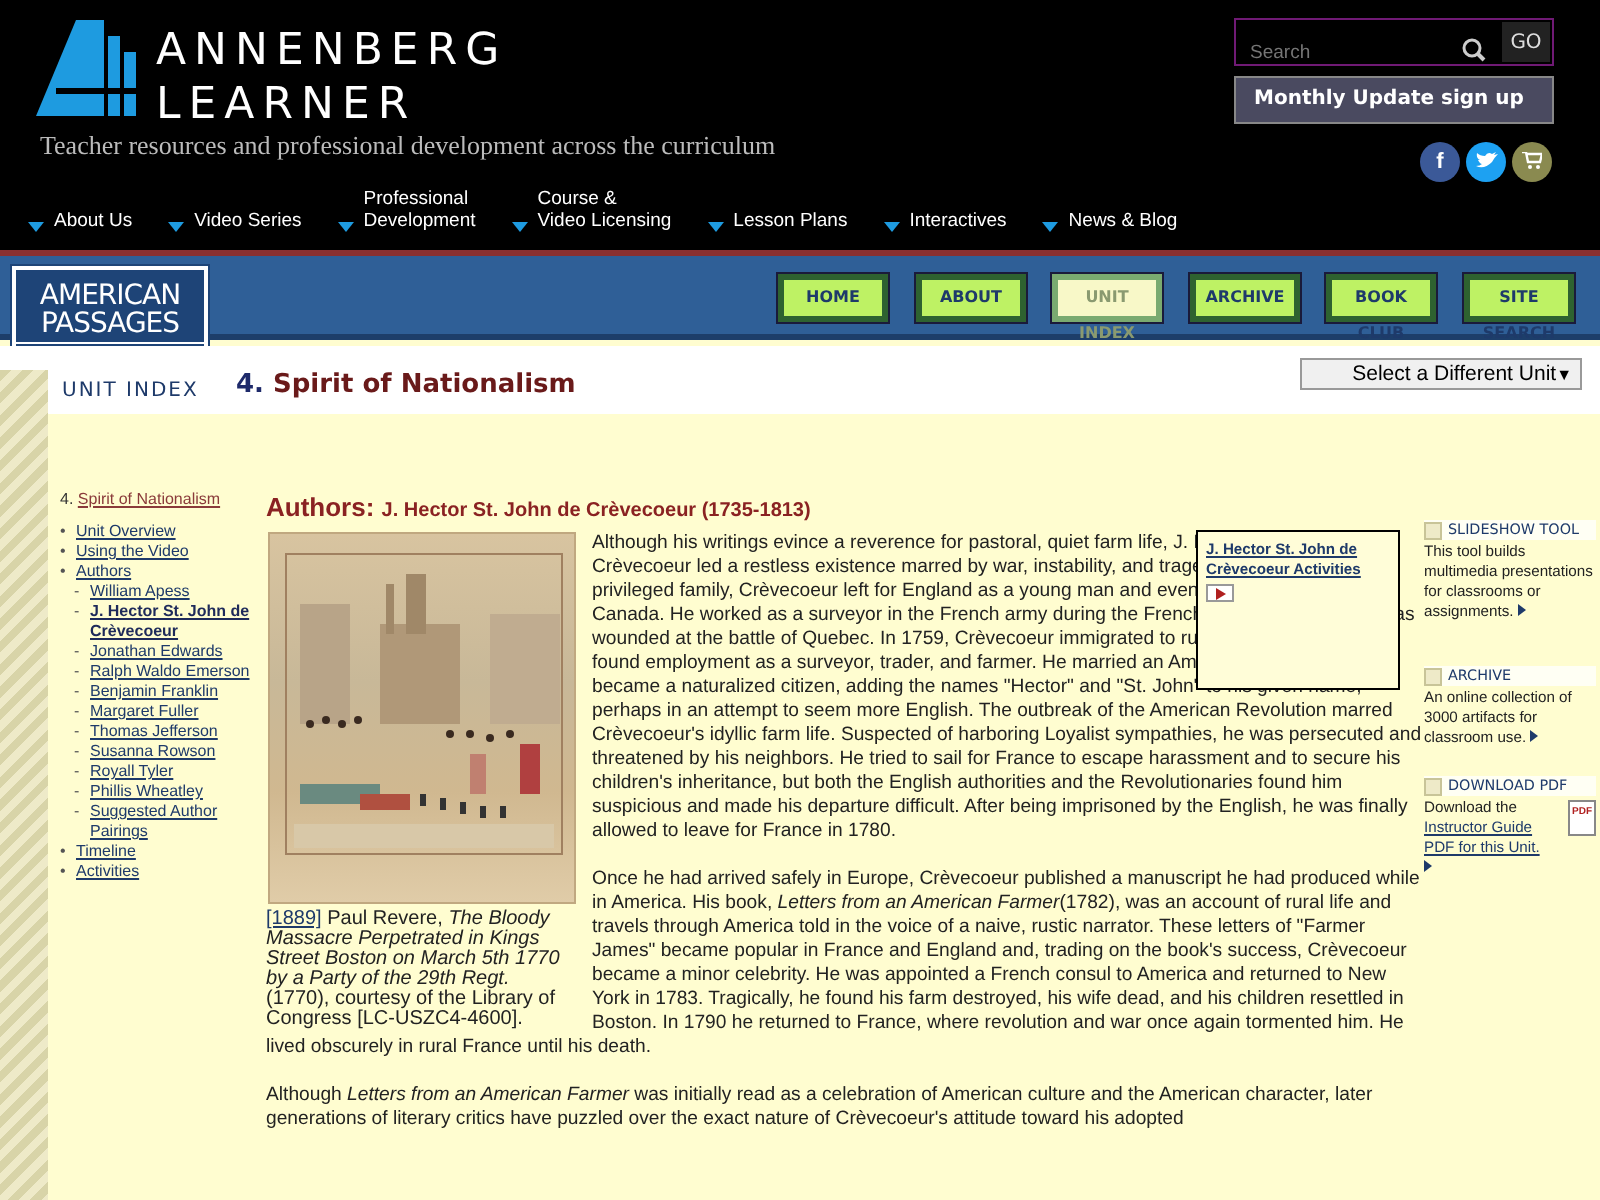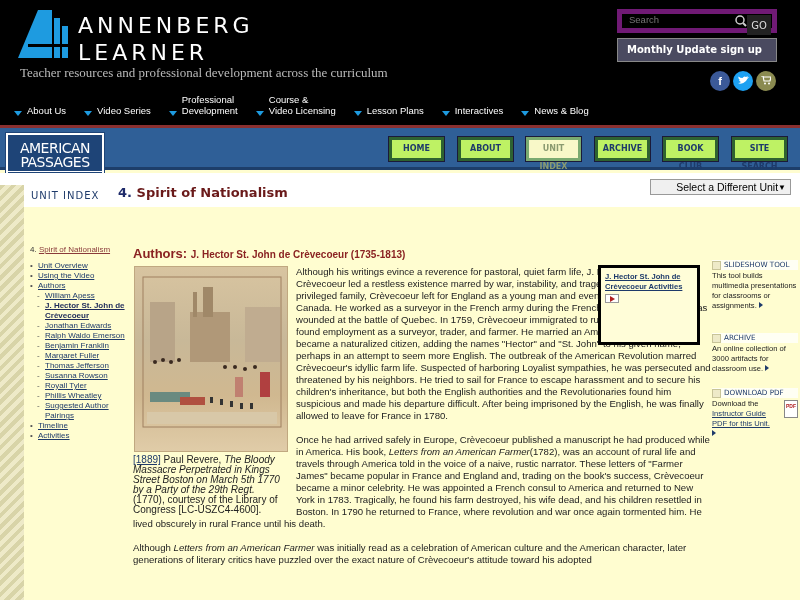--- a/index.html
+++ b/index.html
@@ -4,21 +4,21 @@
 <style>
 *{box-sizing:border-box;margin:0;padding:0}
 body{width:800px;height:600px;overflow:hidden;background:#fffdd0;font-family:"Liberation Sans",sans-serif;position:relative}
 #topbar{position:absolute;left:0;top:0;width:800px;height:125px;background:#000}
 #logo-mark{position:absolute;left:18px;top:10px;width:54px;height:48px}
 #brand{position:absolute;left:78px;top:12px;color:#fff;font-size:22px;letter-spacing:4px;line-height:27px;font-family:"DejaVu Sans",sans-serif;font-weight:normal}
 #tagline{position:absolute;left:20px;top:65px;color:#bbb;font-family:"Liberation Serif",serif;font-size:13px}
 #mainnav{position:absolute;left:14px;top:90px;height:30px;display:flex;align-items:center}
 .nav-item{display:flex;align-items:flex-end;color:#fff;font-size:9.5px;margin-right:18px;line-height:11px}
 .nav-item .tri{width:0;height:0;border-left:4px solid transparent;border-right:4px solid transparent;border-top:5px solid #1e9be0;margin-right:5px}
-#search-box{position:absolute;left:617px;top:9px;width:160px;height:24px;border:5px solid #701a75;background:#000;display:flex;align-items:flex-start}
+#search-box{position:absolute;left:617px;top:9px;width:160px;height:24px;border:1px solid #701a75;background:#000;display:flex;align-items:flex-end}
 #search-box input{background:transparent;border:none;color:#ccc;font-size:9.5px;padding-left:7px;width:110px;outline:none;font-family:"Liberation Sans",sans-serif}
 #search-icon{width:14px;height:14px;margin-left:2px}
 #go-btn{position:absolute;right:1px;top:1px;width:24px;height:20px;background:#222;color:#ddd;font-size:10px;border:none;font-family:"DejaVu Sans",sans-serif}
 #signup{position:absolute;left:617px;top:38px;width:160px;height:24px;background:#4a4a60;border:1px solid #888;color:#fff;font-size:10px;font-weight:bold;padding:5px 9px;font-family:"DejaVu Sans",sans-serif}
 .social{position:absolute;top:71px;width:20px;height:20px;border-radius:50%;color:#fff;font-size:11px;font-weight:bold;text-align:center;line-height:20px}
 #redline{position:absolute;left:0;top:125px;width:800px;height:3px;background:#8a3030}
 #bluebar{position:absolute;left:0;top:128px;width:800px;height:42px;background:#2f5f97;border-bottom:3px solid #1d3e6a}
 #ap-logo{position:absolute;left:6px;top:133px;width:98px;height:52px;background:#1e4477;border:2px solid #fff;outline:1px solid #1e4477;color:#fff;text-align:center;font-family:"DejaVu Sans",sans-serif}
 #ap-logo .l1{font-size:14px;line-height:14px;letter-spacing:-0.5px;display:block;margin-top:6px}
 #ap-logo .l2{font-size:14px;line-height:14px;letter-spacing:-0.5px;display:block}
@@ -42,21 +42,21 @@
 #sidenav .lvl2::before{content:"-";position:absolute;left:7px;color:#555}
 #sidenav .current a{font-weight:bold;color:#1e2a5a}
 #authors-heading{position:absolute;left:133px;top:246px;color:#8a2222;font-size:13px;font-weight:bold}
 #authors-heading .name{font-size:10px}
 #painting{position:absolute;left:134px;top:266px;width:154px;height:186px;background:linear-gradient(180deg,#d8c4a0 0%,#c8b898 40%,#d0b890 70%,#e0cca8 100%);border:1px solid #c0a880}
 #caption{position:absolute;left:133px;top:455px;width:156px;font-size:10px;line-height:10px;color:#222}
 #caption a{color:#1e3a6a;text-decoration:underline}
 #body-text{position:absolute;left:133px;top:266px;width:578px;font-size:9.6px;line-height:12px;color:#222}
 #body-text .float{float:left;width:163px;height:242px}
 #body-text p{margin-bottom:12px}
-#activity-box{position:absolute;left:598px;top:265px;width:102px;height:80px;border:3px solid #000000;background:#fffdd8;padding:4px;font-size:7.6px;line-height:10px;color:#222}
+#activity-box{position:absolute;left:598px;top:265px;width:102px;height:80px;border:1px solid #000000;background:#fffdd8;padding:4px;font-size:7.6px;line-height:10px;color:#222}
 #activity-box a{color:#1e3a6a;font-weight:bold;text-decoration:underline}
 #play-btn{display:inline-block;width:14px;height:9px;border:1px solid #999;background:#fff;margin-top:2px;position:relative}
 #play-btn::after{content:"";position:absolute;left:4px;top:1px;border-left:5px solid #b02020;border-top:3px solid transparent;border-bottom:3px solid transparent}
 .tool{position:absolute;left:712px;width:86px;font-size:7.6px;line-height:10px;color:#222}
 .tool .h{display:flex;align-items:center;background:#fffff4;color:#1e3a6a;font-weight:normal;font-size:7.2px;margin-bottom:1px;font-family:"DejaVu Sans",sans-serif}
 .tool .h .ic{width:9px;height:9px;border:1px solid #c8c498;margin-right:3px;background:#eeeac8}
 .tool a{color:#1e3a6a;text-decoration:underline}
 .arrow{display:inline-block;border-left:4px solid #1e3a6a;border-top:3px solid transparent;border-bottom:3px solid transparent;margin-left:2px}
 #pdf-icon{position:absolute;right:0;top:12px;width:14px;height:18px;background:#fff;border:1px solid #888;font-size:5px;color:#b02020;font-weight:bold;text-align:center}
 </style>

